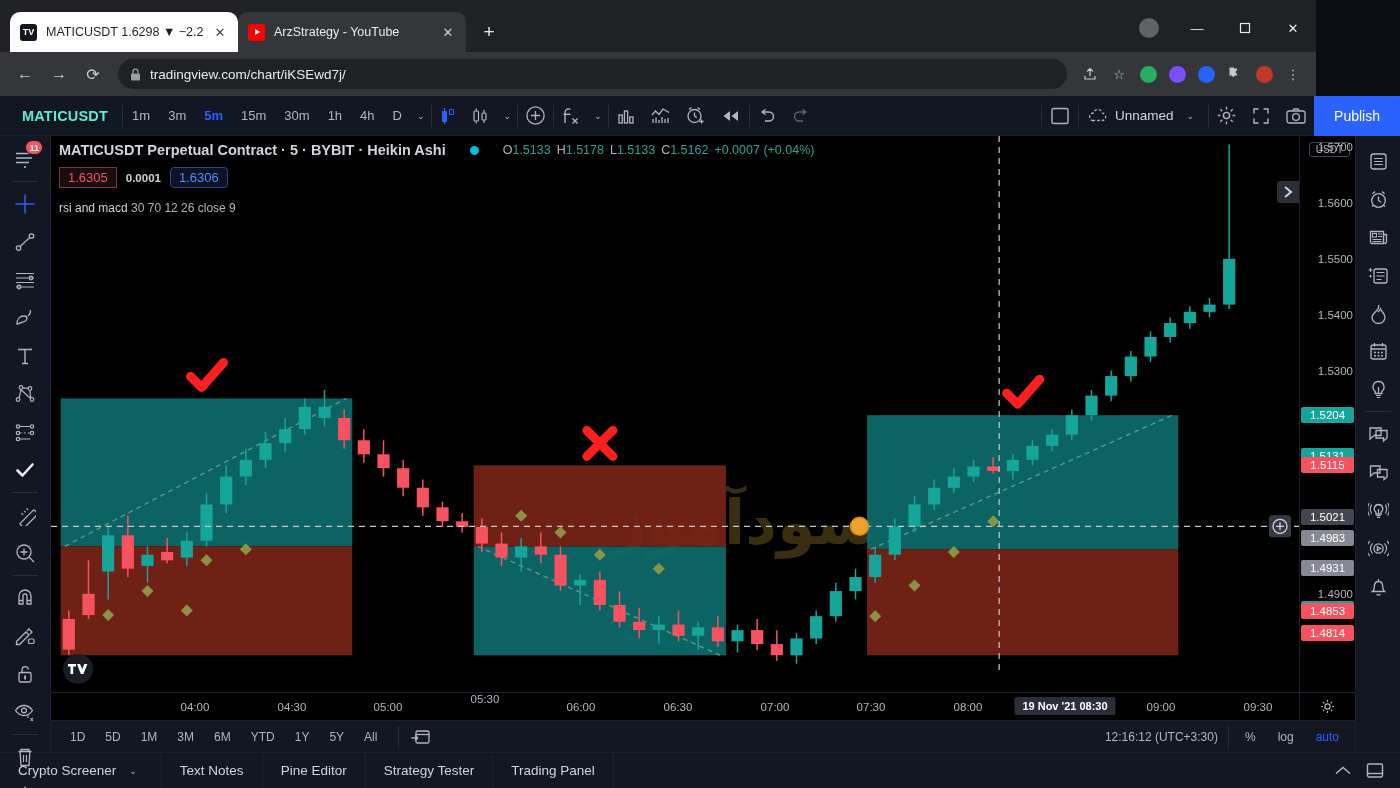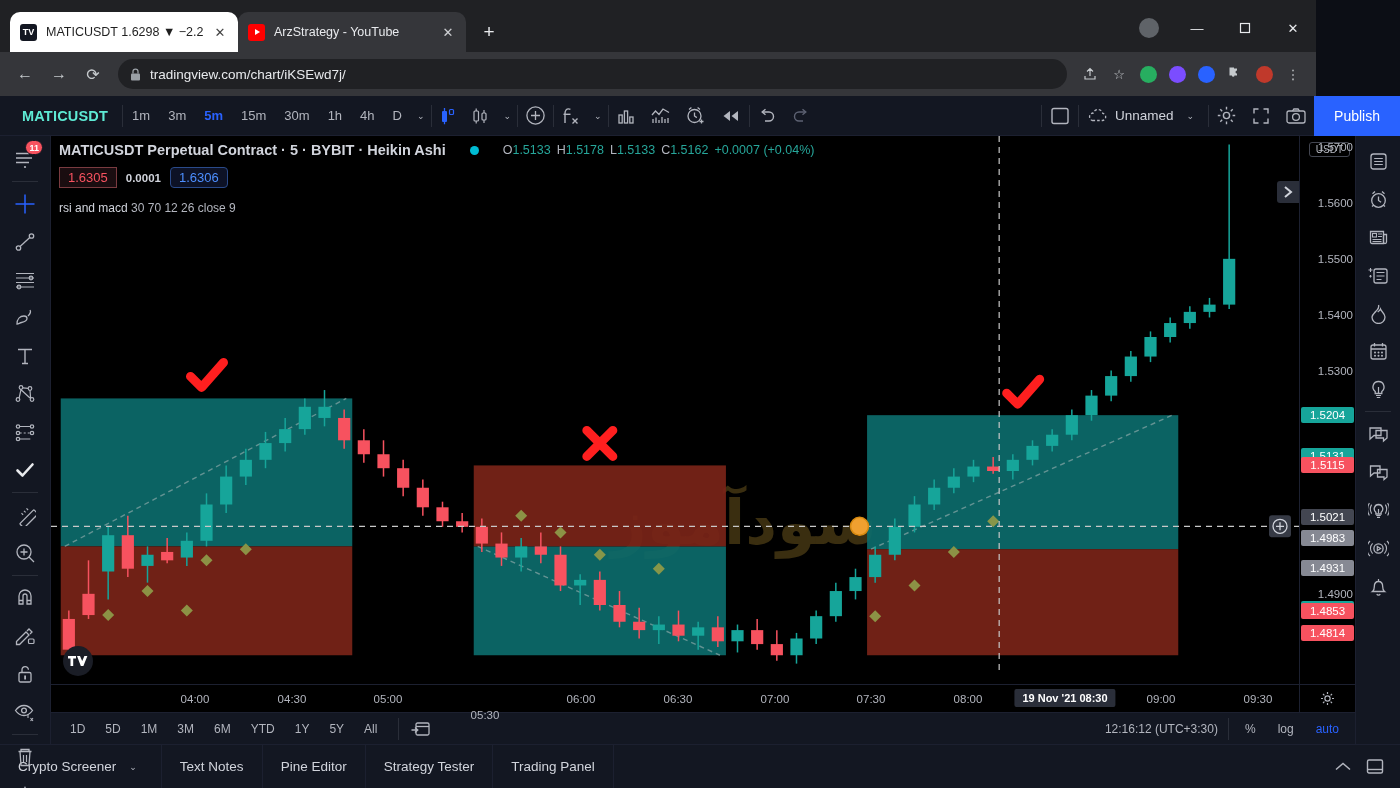--- a/index.html
+++ b/index.html
@@ -189,21 +189,21 @@
     display: flex; align-items: center; padding: 0 10px; gap: 2px;
   }
   .range-btn {
     font-size: 12px; color: #b2b5be; padding: 4px 9px; border-radius: 4px;
   }
   .sb-right { margin-left: auto; display: flex; align-items: center; gap: 10px; }
   .sb-time { font-size: 12px; color: #b2b5be; }
   .sb-tog { font-size: 12px; color: #b2b5be; padding: 3px 6px; }
   .sb-tog.on { color: #2962ff; }
   .tv-tabs {
-    height: 44px; background: #131722; border-top: 1px solid #1c2030;
+    height: 36px; background: #131722; border-top: 1px solid #1c2030;
     display: flex; align-items: stretch;
   }
   .btab {
     display: flex; align-items: center; gap: 7px; padding: 0 18px;
     font-size: 13.5px; color: #d1d4dc; border-right: 1px solid #1c2030;
   }
   .btab-right { margin-left: auto; display: flex; align-items: center; gap: 14px; padding-right: 16px; }
   svg { display: block; }
 </style>
 </head>
@@ -751,21 +751,21 @@
               <div class="palabel chip" style="background: rgb(247, 82, 95); top: 496.85px;">1.4814</div>
             </div>
         </div>
       </div>
 
       <div class="time-axis">
         <div id="time-labels" style="position:absolute;left:0;top:0;right:56px;bottom:0">
             <div class="tlabel" style="left: 144px; top: 8px;">04:00</div>
             <div class="tlabel" style="left: 241px; top: 8px;">04:30</div>
             <div class="tlabel" style="left: 337px; top: 8px;">05:00</div>
-            <div class="tlabel" style="left: 434px; top: 24px;">05:30</div>
+            <div class="tlabel" style="left: 434px; top: 0;">05:30</div>
             <div class="tlabel" style="left: 530px; top: 8px;">06:00</div>
             <div class="tlabel" style="left: 627px; top: 8px;">06:30</div>
             <div class="tlabel" style="left: 724px; top: 8px;">07:00</div>
             <div class="tlabel" style="left: 820px; top: 8px;">07:30</div>
             <div class="tlabel" style="left: 917px; top: 8px;">08:00</div>
             <div class="tlabel" style="left: 1110px; top: 8px;">09:00</div>
             <div class="tlabel" style="left: 1207px; top: 8px;">09:30</div>
             <div class="tlabel hl" style="left: 1014px; top: 4px;">19 Nov '21  08:30</div>
           </div>
         <div style="position:absolute;right:0;top:0;width:56px;height:100%;display:flex;align-items:center;justify-content:center;border-left:1px solid #1c2030">

